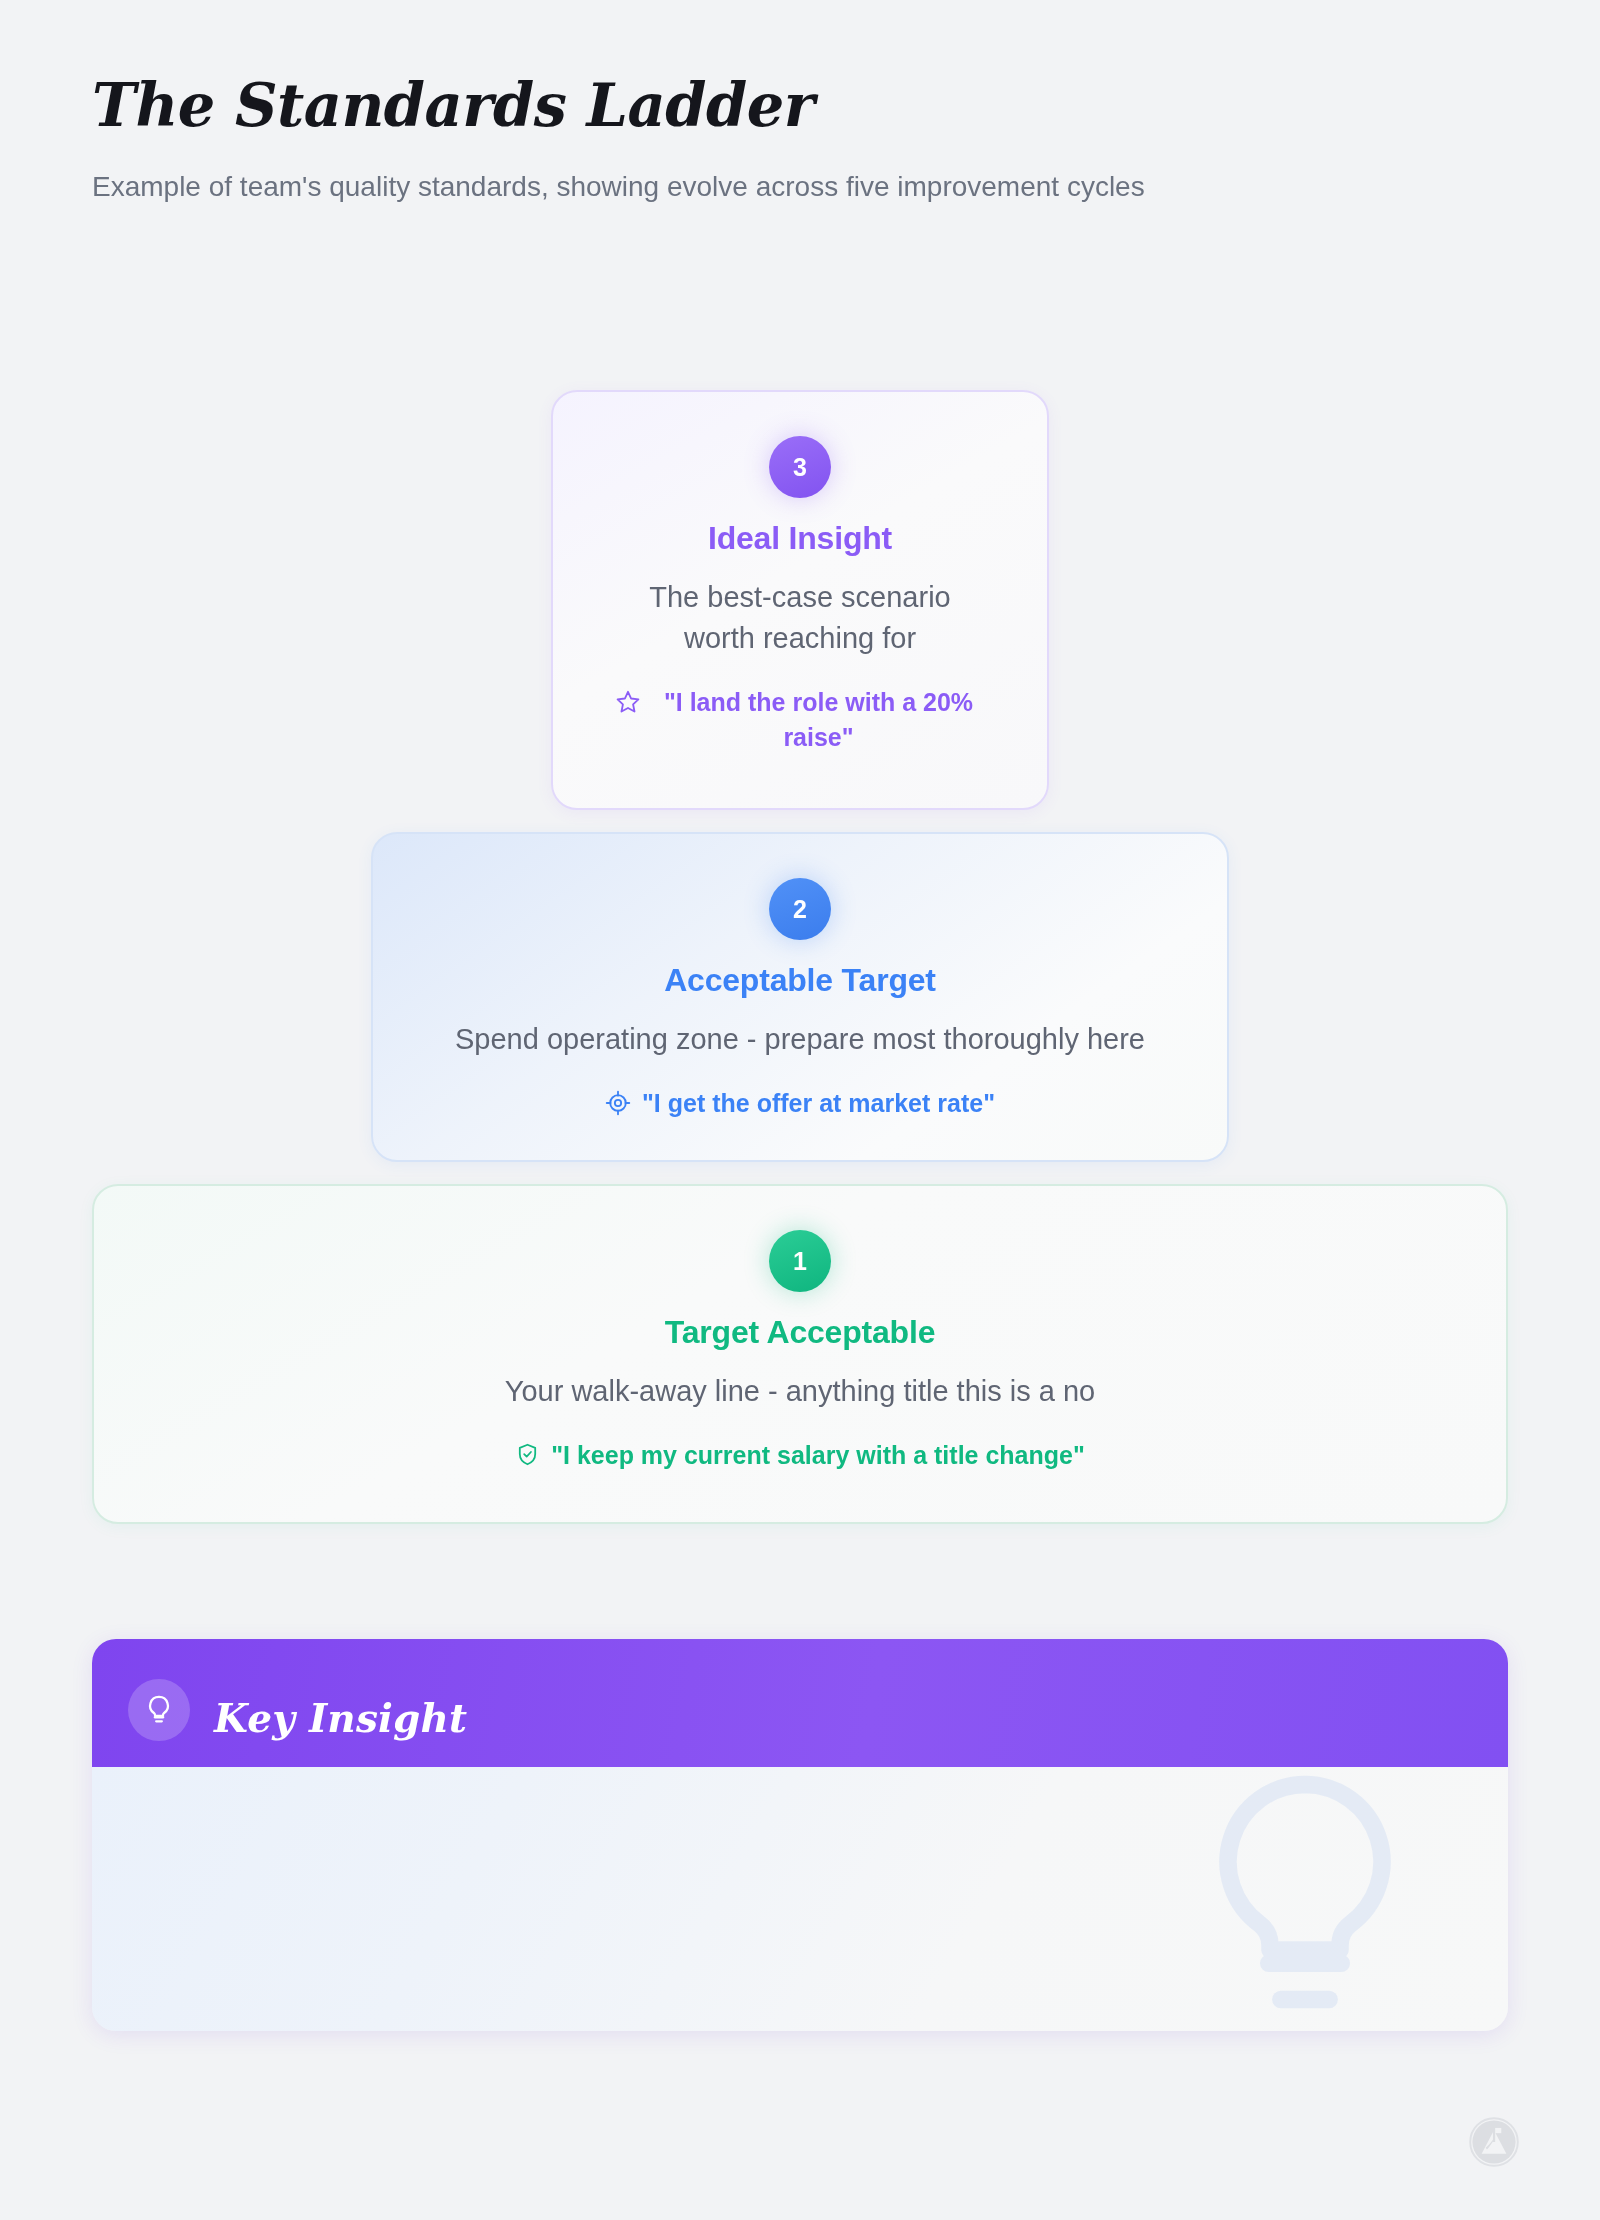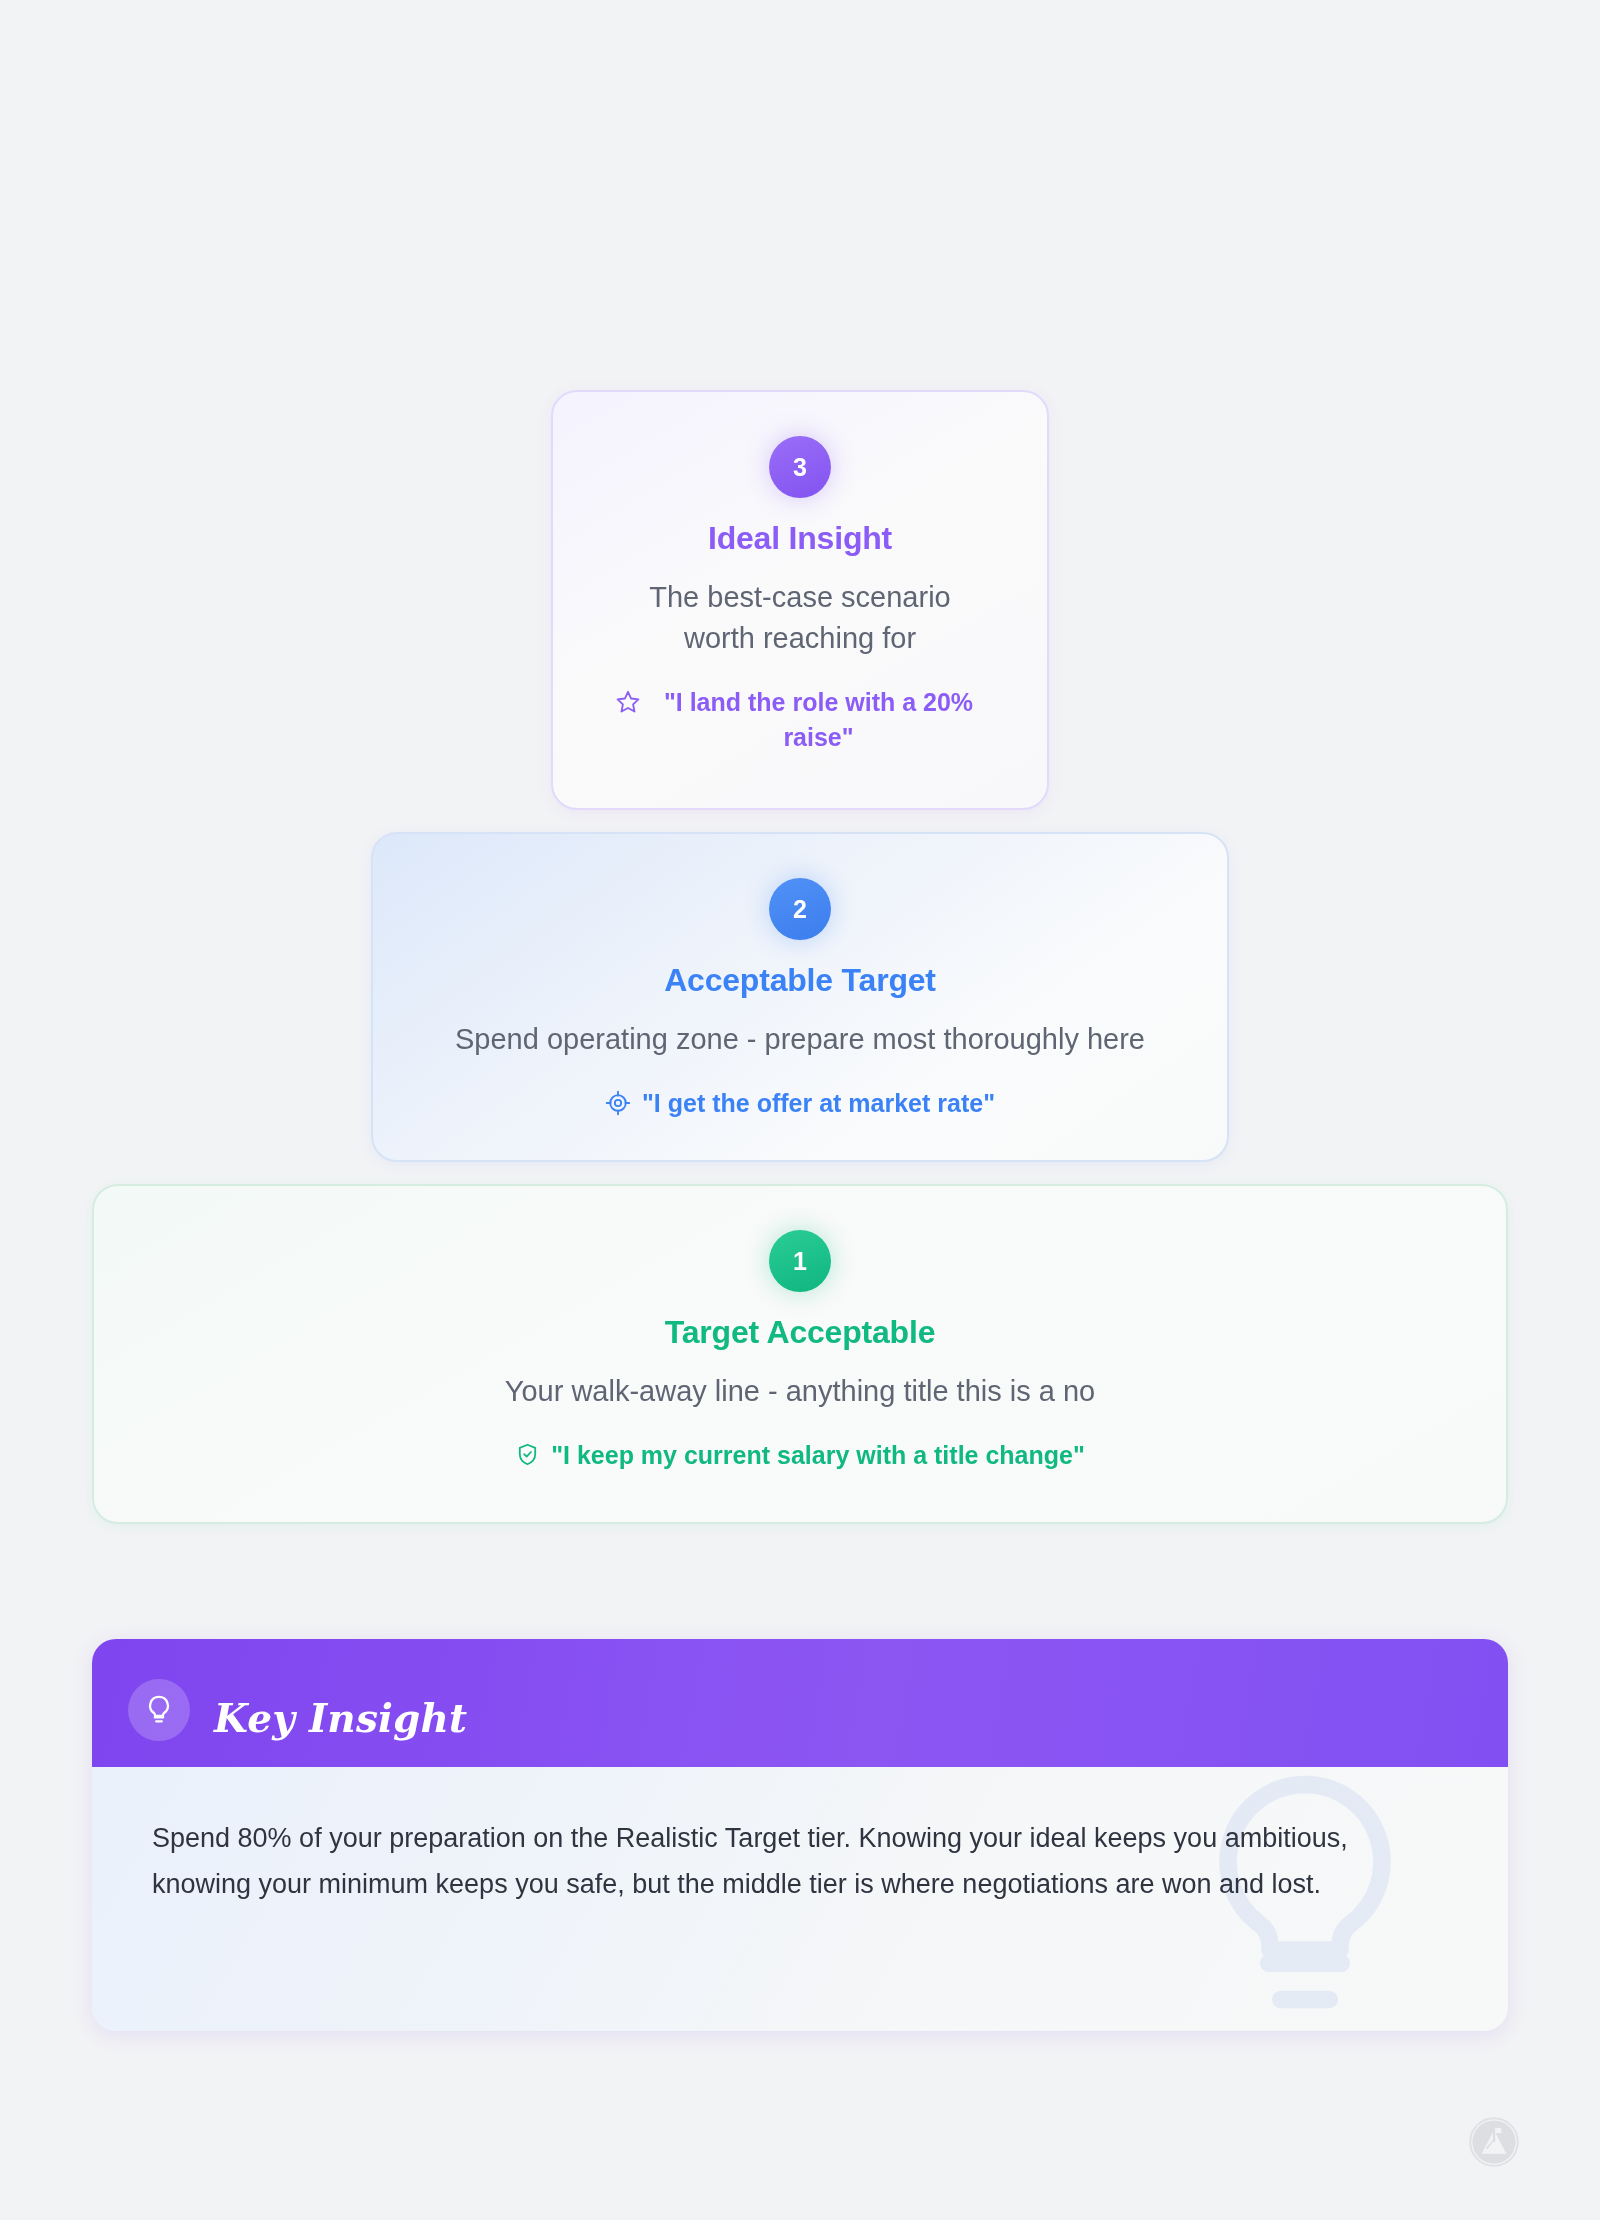--- a/index.html
+++ b/index.html
@@ -130,20 +130,24 @@
   }
 
   
   .logo { position:absolute; right:80px; bottom:48px; opacity:1; }
 </style>
 </head>
 <body>
 
 <div class="page">
 
+  <div class="header">
+    <div class="title">The Standards Ladder</div>
+    <div class="subtitle">Example of team's quality standards, showing evolve across five improvement cycles</div>
+  </div>
 
   <div class="ladder">
 
     <div class="tier tier-3">
       <div class="badge badge-3">
         <span>3</span>
       </div>
       <div class="tier-title t3">Ideal Insight</div>
       <div class="tier-desc">The best-case scenario worth reaching for</div>
       <div class="quote-row t3">
@@ -208,21 +212,20 @@
       <span class="insight-title">Key Insight</span>
     </div>
     <div class="insight-body">
       <span class="bulb-watermark">
         <svg width="290" height="290" viewBox="0 0 24 24" fill="none" stroke="#d6e1f3" stroke-width="1.45" stroke-linecap="round" stroke-linejoin="round">
           <path d="M9 17.4h6"></path>
           <path d="M10 20.4h4"></path>
           <path d="M12 2.6a6.4 6.4 0 0 0-3.7 11.6c.5.4.8 1 .8 1.7v.4h5.8v-.4c0-.7.3-1.3.8-1.7A6.4 6.4 0 0 0 12 2.6Z"></path>
         </svg>
       </span>
-      <div class="insight-text">Spend 80% of your preparation on the Realistic Target tier. Knowing your ideal keeps you ambitious, knowing your minimum keeps you safe, but the middle tier is where negotiations are won and lost.</div>
     </div>
   </div>
 
   <div class="logo">
     <svg width="52" height="52" viewBox="0 0 40 40">
       <circle cx="20" cy="20" r="18.3" fill="none" stroke="#dfe1e5" stroke-width="1.5"></circle>
       <circle cx="20" cy="20" r="16.6" fill="#dcdee2"></circle>
       <path d="M20 11 L29.5 29 H10.5 Z" fill="#f2f3f5"></path>
       <path d="M19.2 9 V20 H20.9 V9 Z" fill="#dcdee2"></path>
       <path d="M20.9 9.2 H25.6 V13.2 H20.9 Z" fill="#f2f3f5"></path>

